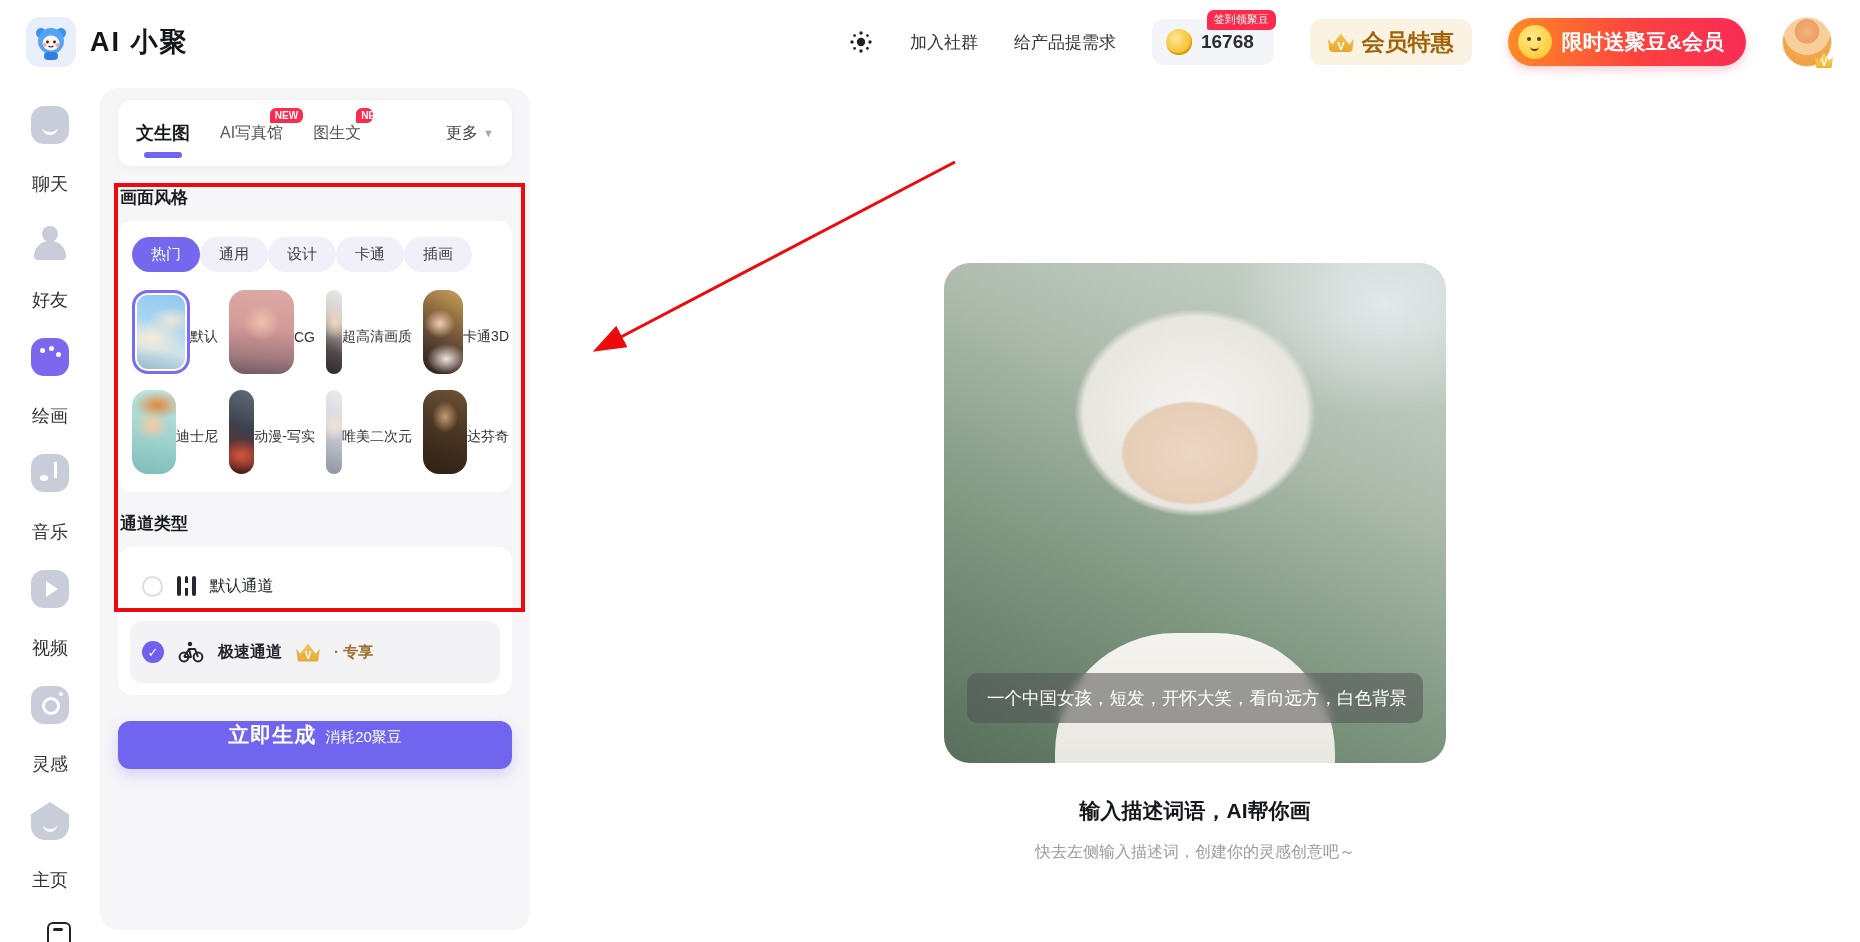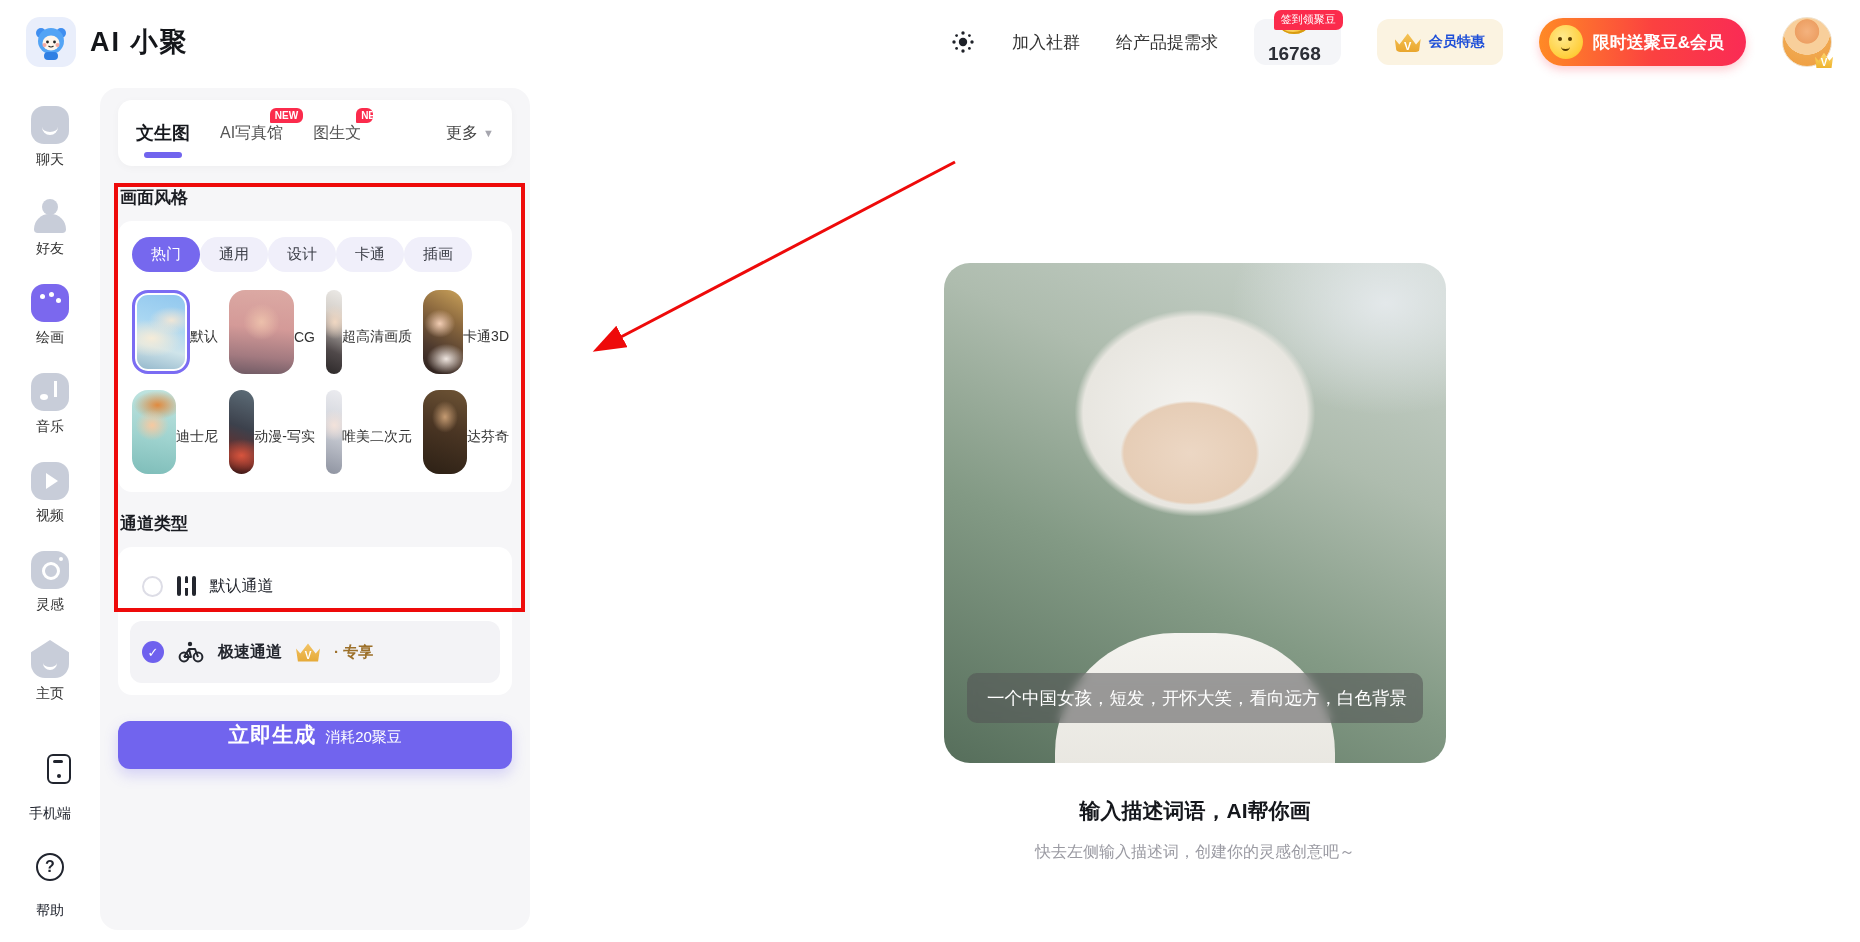--- a/index.html
+++ b/index.html
@@ -6,43 +6,43 @@
   html,body { width:1860px; height:942px; background:#fff; font-family:"Liberation Sans","DejaVu Sans",sans-serif; color:#222; overflow:hidden; }
   .page { position:relative; width:1860px; height:942px; }
 
   
   .header { position:absolute; left:0; top:0; width:1860px; height:84px; background:#fff; display:flex; align-items:center; padding:0 28px 0 26px; z-index:3; }
   .logo-box { width:50px; height:50px; border-radius:14px; background:#e9eefb; display:flex; align-items:center; justify-content:center; }
   .brand { font-size:27px; font-weight:bold; color:#14161a; margin-left:14px; letter-spacing:2px; }
   .header-right { margin-left:auto; display:flex; align-items:center; gap:36px; }
   .theme-btn { width:26px; height:26px; display:flex; align-items:center; justify-content:center; cursor:pointer; }
   .hlink { font-size:17px; color:#333; cursor:pointer; white-space:nowrap; }
-  .coin-pill { position:relative; background:#f4f5f8; border-radius:12px; height:46px; display:flex; align-items:center; gap:9px; padding:0 20px 0 14px; cursor:pointer;flex-direction:column; }
+  .coin-pill { position:relative; background:#f4f5f8; border-radius:12px; height:46px; display:flex; align-items:center; gap:9px; padding:0 20px 0 14px; cursor:pointer; }
   .coin { width:26px; height:26px; border-radius:50%; background:radial-gradient(circle at 38% 35%, #ffe69a 0%, #f8c63e 55%, #e2a317 100%); box-shadow:inset -1px -2px 0 #d89b12; }
   .coin-count { font-size:19px; font-weight:bold; color:#2b2e36; }
   .signin-badge { position:absolute; top:-9px; right:-2px; background:#fb2b4c; color:#fff; font-size:11px; padding:2px 7px 3px; border-radius:7px 7px 7px 2px; white-space:nowrap; }
   .vip-pill { background:#fbf3e1; border-radius:12px; height:46px; display:flex; align-items:center; gap:8px; padding:0 18px; cursor:pointer; }
   .crown { width:26px; height:20px; background:linear-gradient(180deg,#f6c65a,#e9a62e); border-radius:4px 4px 5px 5px; clip-path:polygon(0 35%, 18% 62%, 50% 8%, 82% 62%, 100% 35%, 93% 100%, 7% 100%); position:relative; display:flex; align-items:flex-end; justify-content:center; color:#fff; font-size:11px; font-weight:bold; }
-  .vip-label { font-size:14px; font-weight:bold; color:#1d4ed8; }
+  .vip-label { font-size:23px; font-weight:bold; color:#a16207; }
   .promo-btn { height:48px; border-radius:24px; background:linear-gradient(90deg,#ff8a25 0%,#fb4140 55%,#fa2b55 100%); display:flex; align-items:center; gap:10px; padding:0 22px 0 10px; cursor:pointer; box-shadow:0 4px 10px rgba(250,60,80,.25); }
   .promo-mascot { width:34px; height:34px; border-radius:50%; background:radial-gradient(circle at 40% 35%, #ffe98c, #ffce3a 70%, #f0ae17); position:relative; }
   .promo-mascot::before { content:""; position:absolute; left:9px; top:12px; width:4px; height:4px; border-radius:50%; background:#5a3b00; box-shadow:10px 0 0 #5a3b00; }
   .promo-mascot::after { content:""; position:absolute; left:12px; top:20px; width:9px; height:4px; border-bottom:2px solid #5a3b00; border-radius:0 0 8px 8px; }
-  .promo-label { color:#fff; font-size:17px; font-weight:bold; white-space:nowrap; }
+  .promo-label { color:#fff; font-size:21px; font-weight:bold; white-space:nowrap; }
   .avatar { width:50px; height:50px; border-radius:50%; background:radial-gradient(circle at 50% 28%, #f4b27e 0%, #eda064 28%, #f8cf9b 30%, #f8cf9b 55%, #f0a74e 56%, #ef9c3d 100%); position:relative; cursor:pointer; border:1px solid #f0e2cd; }
   .avatar .v-badge { position:absolute; right:-2px; bottom:-2px; width:18px; height:16px; background:linear-gradient(180deg,#ffd76e,#eeb42f); clip-path:polygon(0 30%, 20% 55%, 50% 5%, 80% 55%, 100% 30%, 92% 100%, 8% 100%); color:#fff; font-size:10px; font-weight:bold; text-align:center; line-height:21px; }
 
   
   .sidebar { position:absolute; left:0; top:84px; width:100px; height:858px; background:#fff; display:flex; flex-direction:column; align-items:center; z-index:2; }
   .nav-item { display:flex; flex-direction:column; align-items:center; gap:7px; margin-top:26px; cursor:pointer; }
   .nav-item:first-child { margin-top:22px; }
   .nav-ico { width:38px; height:38px; border-radius:13px; background:#c8cdd9; position:relative; }
   .nav-ico.person { background:transparent; }
   .nav-ico.active { background:#7b68ee; }
-  .nav-label { font-size:14px; color:#333; }
+  .nav-label { font-size:18px; color:#333;margin-top:21px; }
   .g-smile::after { content:""; position:absolute; left:11px; top:18px; width:16px; height:8px; border-bottom:3px solid #fff; border-radius:0 0 10px 10px; }
   .g-person::before { content:""; position:absolute; left:11px; top:4px; width:16px; height:16px; border-radius:50%; background:#c8cdd9; }
   .g-person::after { content:""; position:absolute; left:3px; top:19px; width:32px; height:19px; border-radius:16px 16px 4px 4px; background:#c8cdd9; }
   .g-palette::after { content:""; position:absolute; left:9px; top:10px; width:5px; height:5px; border-radius:50%; background:#fff; box-shadow:9px -2px 0 #fff, 16px 4px 0 #fff; }
   .g-note::after { content:""; position:absolute; left:13px; top:8px; width:10px; height:16px; border-right:3px solid #fff; border-bottom:0; }
   .g-note::before { content:""; position:absolute; left:9px; top:21px; width:8px; height:6px; border-radius:50%; background:#fff; }
   .g-play::after { content:""; position:absolute; left:15px; top:11px; width:0; height:0; border-left:12px solid #fff; border-top:8px solid transparent; border-bottom:8px solid transparent; }
   .g-cam::after { content:""; position:absolute; left:11px; top:11px; width:12px; height:12px; border:3px solid #fff; border-radius:50%; }
   .g-cam::before { content:""; position:absolute; right:6px; top:6px; width:4px; height:4px; border-radius:50%; background:#fff; }
   .g-home { border-radius:13px 13px 14px 14px; clip-path:polygon(50% 0, 100% 32%, 100% 100%, 0 100%, 0 32%); }

